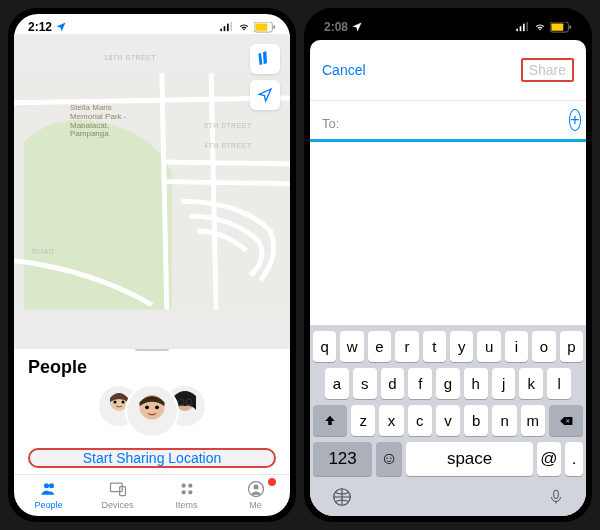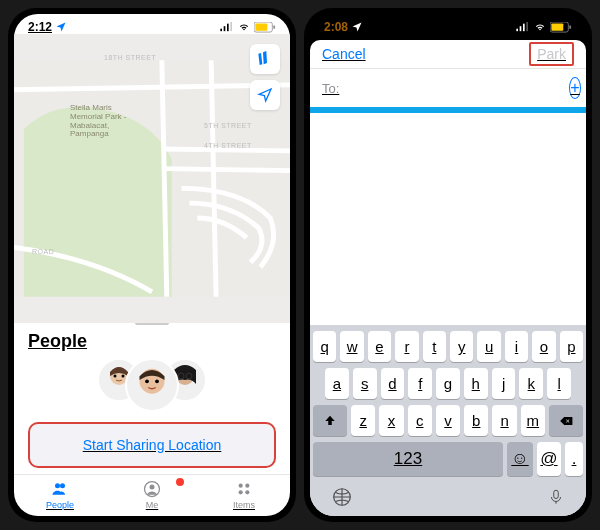--- a/index.html
+++ b/index.html
@@ -1,53 +1,53 @@
 <!DOCTYPE html>
 <html><head>
 <meta charset="utf-8">
 <style>
 *{margin:0;padding:0;box-sizing:border-box;font-family:-apple-system,BlinkMacSystemFont,"Segoe UI",sans-serif;}
 body{background:#1a1a1a;width:600px;height:530px;display:flex;gap:8px;padding:8px;}
 .phone{flex:1;background:#000;border-radius:28px;padding:6px;overflow:hidden;display:flex;flex-direction:column;}
-.phone-inner{background:#fff;border-radius:24px;overflow:hidden;flex:1;display:flex;flex-direction:column;position:relative;text-decoration:underline;}
+.phone-inner{background:#fff;border-radius:24px;overflow:hidden;flex:1;display:flex;flex-direction:column;position:relative;}
 
 
 .status-bar{display:flex;justify-content:space-between;align-items:center;padding:6px 14px 0;font-size:12px;font-weight:600;}
-.status-bar.dark{background:#000;color:#a16207;}
+.status-bar.dark{background:#000;color:#737373;}
 .status-left,.status-right{display:flex;align-items:center;gap:3px;}
 .status-right svg{display:block;}
 
 
 .map-area{flex:1;background:#edecea;position:relative;overflow:hidden;}
 .map-svg{width:100%;height:100%;}
 .map-controls{position:absolute;top:10px;right:10px;display:flex;flex-direction:column;gap:6px;}
 .map-btn{width:30px;height:30px;background:#fff;border-radius:6px;display:flex;align-items:center;justify-content:center;box-shadow:0 1px 3px rgba(0,0,0,.12);}
 
 
 .sheet{background:#fff;border-radius:10px 10px 0 0;margin-top:-10px;padding:8px 14px 0;display:flex;flex-direction:column;align-items:stretch;}
 .grabber{width:34px;height:4px;background:#ccc;border-radius:2px;margin:0 auto 6px;}
 .sheet h2{font-size:18px;font-weight:700;margin-bottom:6px;}
 .memoji-row{display:flex;justify-content:center;margin-bottom:10px;}
 .memoji{width:44px;height:44px;border-radius:50%;background:#f0f0f0;border:2px solid #fff;margin:0 -8px;position:relative;overflow:hidden;}
 .memoji.big{width:54px;height:54px;z-index:2;}
 .memoji svg{width:100%;height:100%;}
-.start-btn{background:#f2f2f7;border:2px solid #d9423a;border-radius:10px;padding:13px;text-align:center;color:#007aff;font-size:14px;font-weight:500;margin-bottom:6px;}
+.start-btn{background:#f2f2f7;border:2px solid #d9423a;border-radius:10px;padding:0;text-align:center;color:#007aff;font-size:14px;font-weight:500;margin-bottom:6px;}
 
 
 .tabbar{display:flex;border-top:1px solid #e5e5e5;padding:4px 0 6px;}
 .tab{flex:1;display:flex;flex-direction:column;align-items:center;gap:1px;color:#8e8e93;font-size:9px;position:relative;}
 .tab.active{color:#007aff;}
 .tab svg{width:20px;height:20px;}
 .badge{position:absolute;top:-1px;right:14px;width:8px;height:8px;background:#ff3b30;border-radius:50%;}
 .modal{background:#fff;border-radius:10px 10px 0 0;flex:1;display:flex;flex-direction:column;margin-top:6px;}
-.modal-header{display:flex;align-items:center;justify-content:space-between;padding:2px 12px;border-bottom:1px solid #e5e5e5;}
+.modal-header{display:flex;align-items:center;justify-content:space-between;padding:18px 12px;border-bottom:1px solid #e5e5e5;}
 .cancel-btn{color:#007aff;font-size:14px;}
 .modal-title{font-size:14px;font-weight:600;}
 .send-btn{color:#c7c7cc;font-size:14px;border:2px solid #d9423a;padding:2px 6px;border-radius:2px;}
-.to-row{display:flex;align-items:center;padding:8px 12px;border-bottom:6px solid #0ea5e9;gap:18px;}
+.to-row{display:flex;align-items:flex-end;padding:8px 12px;border-bottom:3px solid #0ea5e9;gap:18px;}
 .to-label{color:#8e8e93;font-size:13px;}
 .to-input{flex:1;border:none;outline:none;font-size:13px;}
 .cursor-line{width:1px;height:16px;background:#007aff;}
 .add-contact{width:22px;height:22px;border-radius:50%;border:1.5px solid #007aff;display:flex;align-items:center;justify-content:center;color:#007aff;font-size:16px;line-height:1;}
 .spacer{flex:1;}
 
 
 .keyboard{background:#d1d4da;padding:6px 3px 8px;display:flex;flex-direction:column;gap:6px;}
 .krow{display:flex;gap:4px;justify-content:center;}
 .key{background:#fff;border-radius:4px;flex:1;text-align:center;padding:7px 0;font-size:15px;box-shadow:0 1px 0 rgba(0,0,0,.25);}
@@ -158,35 +158,42 @@
 
     <div class="tabbar">
       <div class="tab active">
         <svg viewBox="0 0 24 24">
             <path fill="currentColor" d="M9 11a3 3 0 100-6 3 3 0 000 6zm6 0a3 3 0 100-6 3 3 0 000 6zM3 19c0-3 3-5 6-5s6 2 6 5zm10-4c1 0 5 .5 5 4h-4c0-1.6-.4-3-1-4z"></path>
           </svg>
         <span>People</span>
       </div>
       <div class="tab">
         <svg viewBox="0 0 24 24">
-            <circle cx="12" cy="12" r="9" fill="none" stroke="currentColor" stroke-width="1.5"></circle>
-            <circle cx="12" cy="9.5" r="3" fill="currentColor"></circle>
-            <path d="M6 19c1-3 4-4 6-4s5 1 6 4" fill="currentColor"></path>
-          </svg>
-        <span class="badge"></span>
-        <span>Me</span>
+            <rect x="3" y="5" width="14" height="10" rx="1" fill="none" stroke="currentColor" stroke-width="1.5"></rect>
+            <rect x="14" y="9" width="7" height="11" rx="1" fill="none" stroke="currentColor" stroke-width="1.5"></rect>
+          </svg>
+        <span>Devices</span>
       </div>
       <div class="tab">
         <svg viewBox="0 0 24 24">
             <circle cx="8" cy="8" r="2.5" fill="currentColor"></circle>
             <circle cx="16" cy="8" r="2.5" fill="currentColor"></circle>
             <circle cx="8" cy="16" r="2.5" fill="currentColor"></circle>
             <circle cx="16" cy="16" r="2.5" fill="currentColor"></circle>
           </svg>
         <span>Items</span>
+      </div>
+      <div class="tab">
+        <svg viewBox="0 0 24 24">
+            <circle cx="12" cy="12" r="9" fill="none" stroke="currentColor" stroke-width="1.5"></circle>
+            <circle cx="12" cy="9.5" r="3" fill="currentColor"></circle>
+            <path d="M6 19c1-3 4-4 6-4s5 1 6 4" fill="currentColor"></path>
+          </svg>
+        <span class="badge"></span>
+        <span>Me</span>
       </div>
     </div>
   </div>
 </div>
 
 <div class="phone">
   <div class="phone-inner" style="background:#000;">
     <div class="status-bar dark">
       <div class="status-left">
         <span>2:08</span>
@@ -208,21 +215,21 @@
             <rect x="0" y="0" width="20" height="11" rx="2.5" fill="none" stroke="#777" stroke-width="1"></rect>
             <rect x="1.5" y="1.5" width="13" height="8" rx="1" fill="#ffcc00"></rect>
             <rect x="21" y="3.5" width="2" height="4" rx="1" fill="#777"></rect>
           </svg>
       </div>
     </div>
 
     <div class="modal">
       <div class="modal-header">
         <span class="cancel-btn">Cancel</span>
-        <span class="send-btn">Park</span>
+        <span class="send-btn">Share</span>
       </div>
       <div class="to-row">
         <span class="to-label">To:</span>
         <span class="cursor-line"></span>
         <input class="to-input" value="" style="">
         <span class="add-contact">+</span>
       </div>
       <div class="spacer"></div>
 
       <div class="keyboard">
@@ -264,20 +271,21 @@
           <div class="key">m</div>
           <div class="key dark wide">
               <svg width="16" height="14" viewBox="0 0 24 24">
                 <path fill="#000" d="M22 5H9l-7 7 7 7h13a1 1 0 001-1V6a1 1 0 00-1-1zm-5 10l-2-2-2 2-1-1 2-2-2-2 1-1 2 2 2-2 1 1-2 2 2 2z"></path>
               </svg>
             </div>
         </div>
         <div class="krow bottom">
           <div class="key dark wide">123</div>
           <div class="key dark" style="flex:0 0 26px;">☺</div>
+          <div class="key space">space</div>
           <div class="key" style="flex:0 0 24px;">@</div>
           <div class="key" style="flex:0 0 18px;">.</div>
         </div>
         <div class="kb-bottom">
           <svg width="22" height="22" viewBox="0 0 24 24">
               <circle cx="12" cy="12" r="9" fill="none" stroke="#4a4a4c" stroke-width="1.3"></circle>
               <path d="M12 3v18M3 12h18M5 7c4 2 10 2 14 0M5 17c4-2 10-2 14 0" stroke="#4a4a4c" stroke-width="1.2" fill="none"></path>
             </svg>
           <svg width="18" height="22" viewBox="0 0 24 24">
               <rect x="9" y="3" width="6" height="11" rx="3" fill="none" stroke="#4a4a4c" stroke-width="1.3"></rect>

